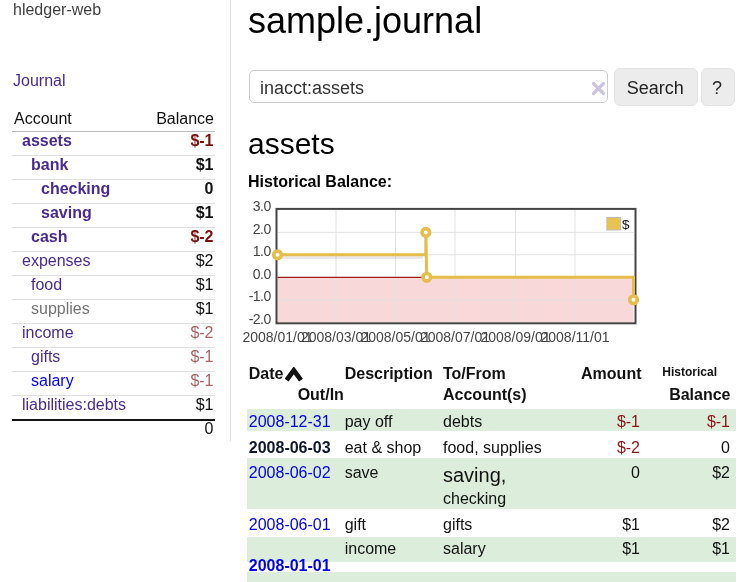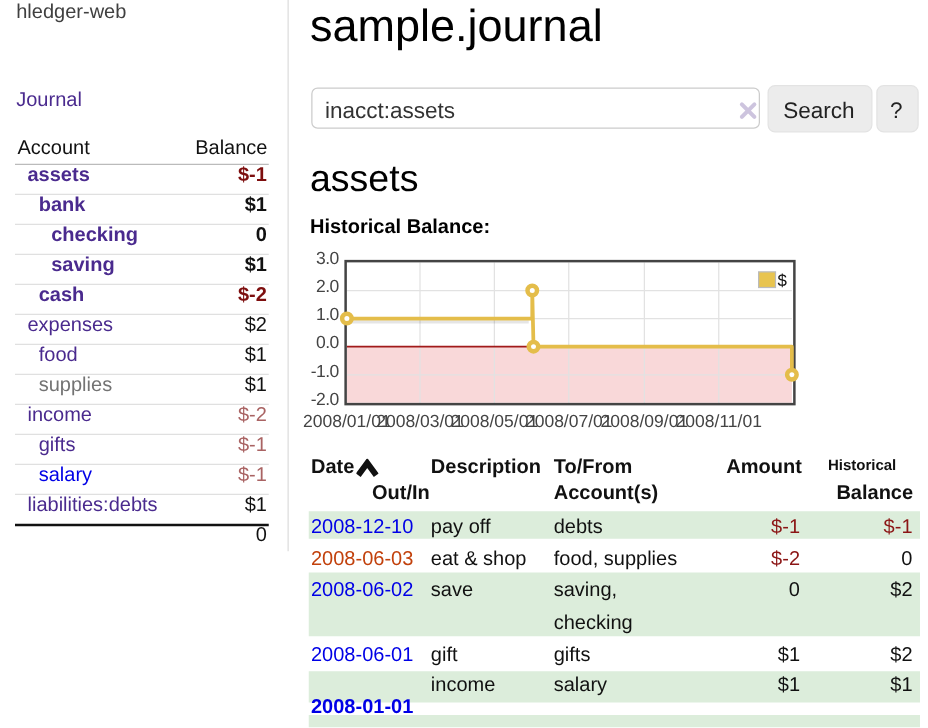--- a/index.html
+++ b/index.html
@@ -105,33 +105,33 @@
 <div class="t" style="left:248px;top:129.0px;font-size:30px;font-weight:400;color:#000">assets</div>
 <div class="t" style="left:248px;top:174.1px;font-size:16px;font-weight:700;color:#000">Historical Balance:</div>
 <div class="t" style="left:248.8px;top:365.6px;font-size:16px;font-weight:700;color:#111">Date</div>
 <div class="t" style="left:344.7px;top:365.6px;font-size:16px;font-weight:700;color:#111">Description</div>
 <div class="t" style="left:443px;top:365.6px;font-size:16px;font-weight:700;color:#111">To/From</div>
 <div class="t" style="left:443px;top:387.1px;font-size:16px;font-weight:700;color:#111">Account(s)</div>
 <div class="t" style="left:0;width:641.5px;text-align:right;top:365.6px;font-size:16px;font-weight:700;color:#111">Amount</div>
 <div class="t" style="left:0;width:641.5px;text-align:center;top:387.1px;font-size:16px;font-weight:700;color:#111">Out/In</div>
 <div class="t" style="left:0;width:717px;text-align:right;top:365.6px;font-size:12px;font-weight:700;color:#111">Historical</div>
 <div class="t" style="left:0;width:730.5px;text-align:right;top:387.1px;font-size:16px;font-weight:700;color:#111">Balance</div>
-<div class="t" style="left:248.8px;top:414.1px;font-size:16px;font-weight:400;color:#0000e6">2008-12-10</div>
+<div class="t" style="left:248.8px;top:414.1px;font-size:16px;font-weight:400;color:#0000e6">2008-12-31</div>
 <div class="t" style="left:344.7px;top:414.1px;font-size:16px;font-weight:400;color:#111">pay off</div>
 <div class="t" style="left:443px;top:414.1px;font-size:16px;font-weight:400;color:#111">debts</div>
 <div class="t" style="left:0;width:640px;text-align:right;top:414.1px;font-size:16px;font-weight:400;color:#8b1515">$-1</div>
 <div class="t" style="left:0;width:730px;text-align:right;top:414.1px;font-size:16px;font-weight:400;color:#8b1515">$-1</div>
-<div class="t" style="left:248.8px;top:439.6px;font-size:16px;font-weight:400;color:#c2410c">2008-06-03</div>
+<div class="t" style="left:248.8px;top:439.6px;font-size:16px;font-weight:700;color:#0f172a">2008-06-03</div>
 <div class="t" style="left:344.7px;top:439.6px;font-size:16px;font-weight:400;color:#111">eat &amp; shop</div>
 <div class="t" style="left:443px;top:439.6px;font-size:16px;font-weight:400;color:#111">food, supplies</div>
 <div class="t" style="left:0;width:640px;text-align:right;top:439.6px;font-size:16px;font-weight:400;color:#8b1515">$-2</div>
 <div class="t" style="left:0;width:730px;text-align:right;top:439.6px;font-size:16px;font-weight:400;color:#111">0</div>
 <div class="t" style="left:248.8px;top:465.4px;font-size:16px;font-weight:400;color:#0000e6">2008-06-02</div>
 <div class="t" style="left:344.7px;top:465.4px;font-size:16px;font-weight:400;color:#111">save</div>
-<div class="t" style="left:443px;top:465.4px;font-size:16px;font-weight:400;color:#111">saving,</div>
+<div class="t" style="left:443px;top:465.4px;font-size:20px;font-weight:400;color:#111">saving,</div>
 <div class="t" style="left:443px;top:491.4px;font-size:16px;font-weight:400;color:#111">checking</div>
 <div class="t" style="left:0;width:640px;text-align:right;top:465.4px;font-size:16px;font-weight:400;color:#111">0</div>
 <div class="t" style="left:0;width:730px;text-align:right;top:465.4px;font-size:16px;font-weight:400;color:#111">$2</div>
 <div class="t" style="left:248.8px;top:517.1px;font-size:16px;font-weight:400;color:#0000e6">2008-06-01</div>
 <div class="t" style="left:344.7px;top:517.1px;font-size:16px;font-weight:400;color:#111">gift</div>
 <div class="t" style="left:443px;top:517.1px;font-size:16px;font-weight:400;color:#111">gifts</div>
 <div class="t" style="left:0;width:640px;text-align:right;top:517.1px;font-size:16px;font-weight:400;color:#111">$1</div>
 <div class="t" style="left:0;width:730px;text-align:right;top:517.1px;font-size:16px;font-weight:400;color:#111">$2</div>
 <div class="t" style="left:248.8px;top:558px;font-size:16px;font-weight:700;color:#0000e6">2008-01-01</div>
 <div class="t" style="left:344.7px;top:541.1px;font-size:16px;font-weight:400;color:#111">income</div>

